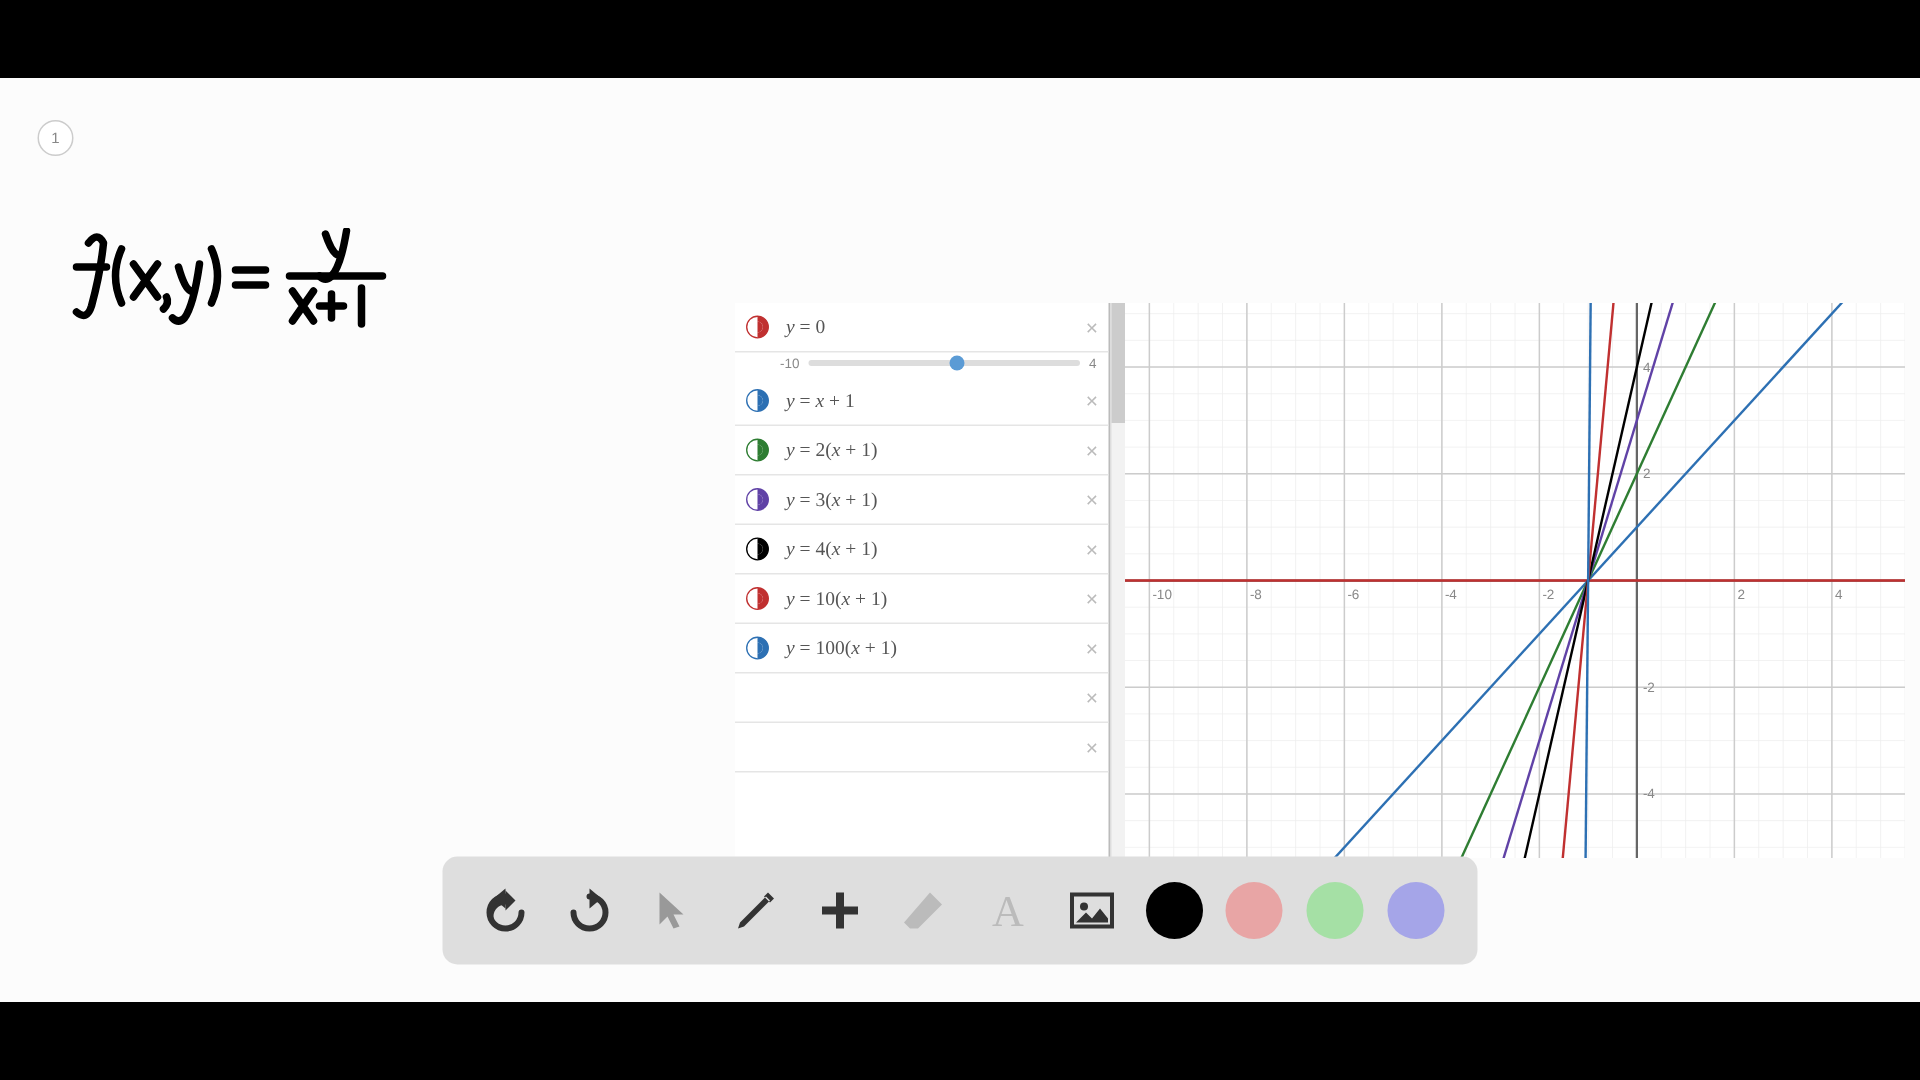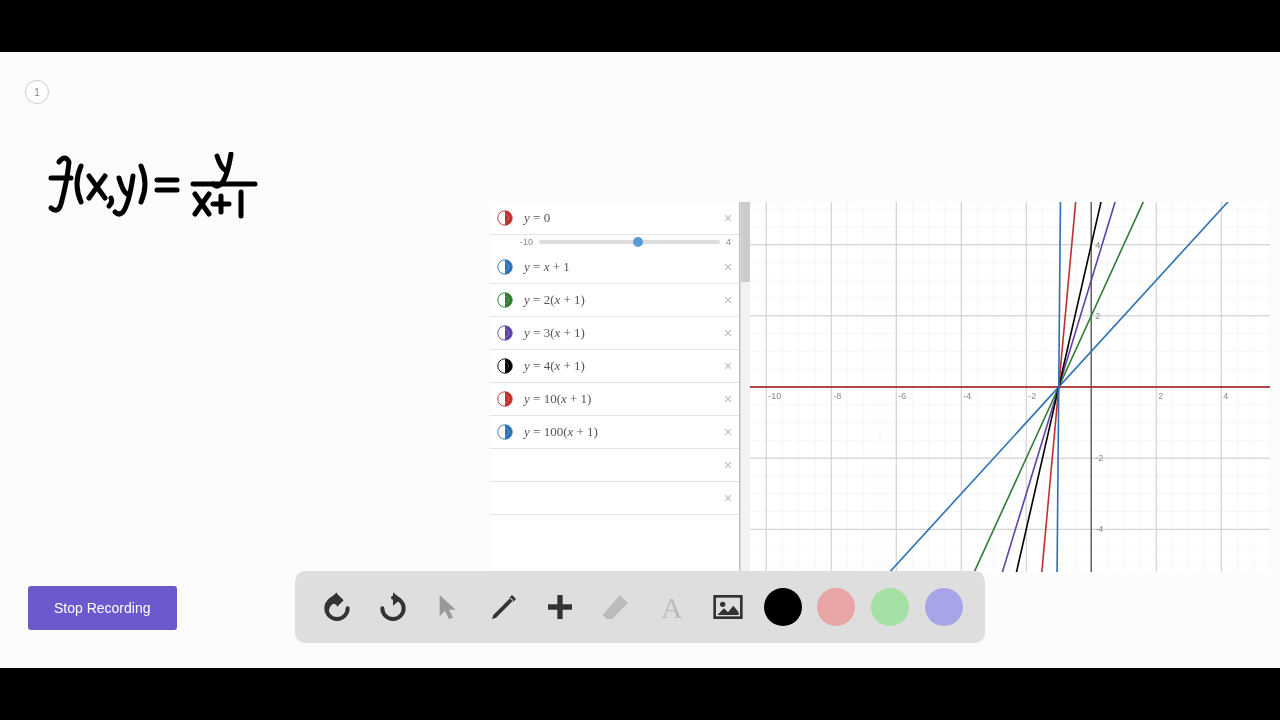--- a/index.html
+++ b/index.html
@@ -312,23 +312,20 @@
           <line x1="0" y1="522.9807692307693" x2="520" y2="-46.25" stroke="#2d70b3" stroke-width="1.6"></line>
           <line x1="0" y1="860.9615384615385" x2="520" y2="-277.4999999999999" stroke="#2e7d32" stroke-width="1.6"></line>
           <line x1="0" y1="1198.9423076923076" x2="520" y2="-508.75" stroke="#6042a6" stroke-width="1.6"></line>
           <line x1="0" y1="1536.9230769230767" x2="520" y2="-740" stroke="#000000" stroke-width="1.6"></line>
           <line x1="0" y1="3564.807692307692" x2="520" y2="-2127.5" stroke="#c03030" stroke-width="1.6"></line>
           <line x1="0" y1="33983.07692307692" x2="520" y2="-22940" stroke="#2d70b3" stroke-width="1.6"></line>
         </svg>
     </div>
   </div>
 
-  <button class="stop-btn">
-    <span>Stop Recording</span>
-  </button>
 
   <div class="toolbar">
     <div class="tool-btn">
       <svg viewBox="0 0 24 24">
           <path fill="#333" d="M12 5V2L7 7l5 5V9c3.3 0 6 2.7 6 6 0 1-.3 2-.7 2.8l1.5 1.5C19.5 18 20 16.6 20 15c0-5.5-4.5-10-8-10z" transform="scale(-1,1) translate(-24,0)"></path>
           <path fill="none" stroke="#333" stroke-width="3" d="M12 5a8 8 0 1 0 8 8" stroke-linecap="round"></path>
           <path fill="#333" d="M12 1l-6 5 6 5z"></path>
         </svg>
     </div>
     <div class="tool-btn">

